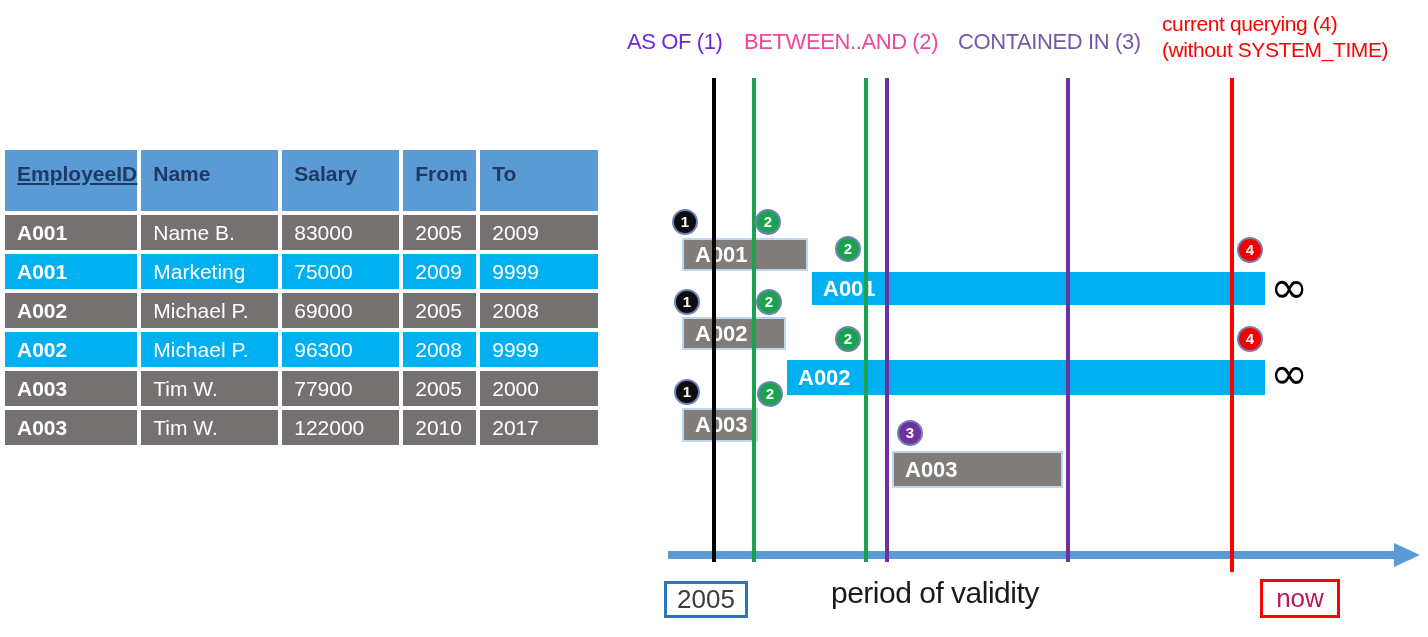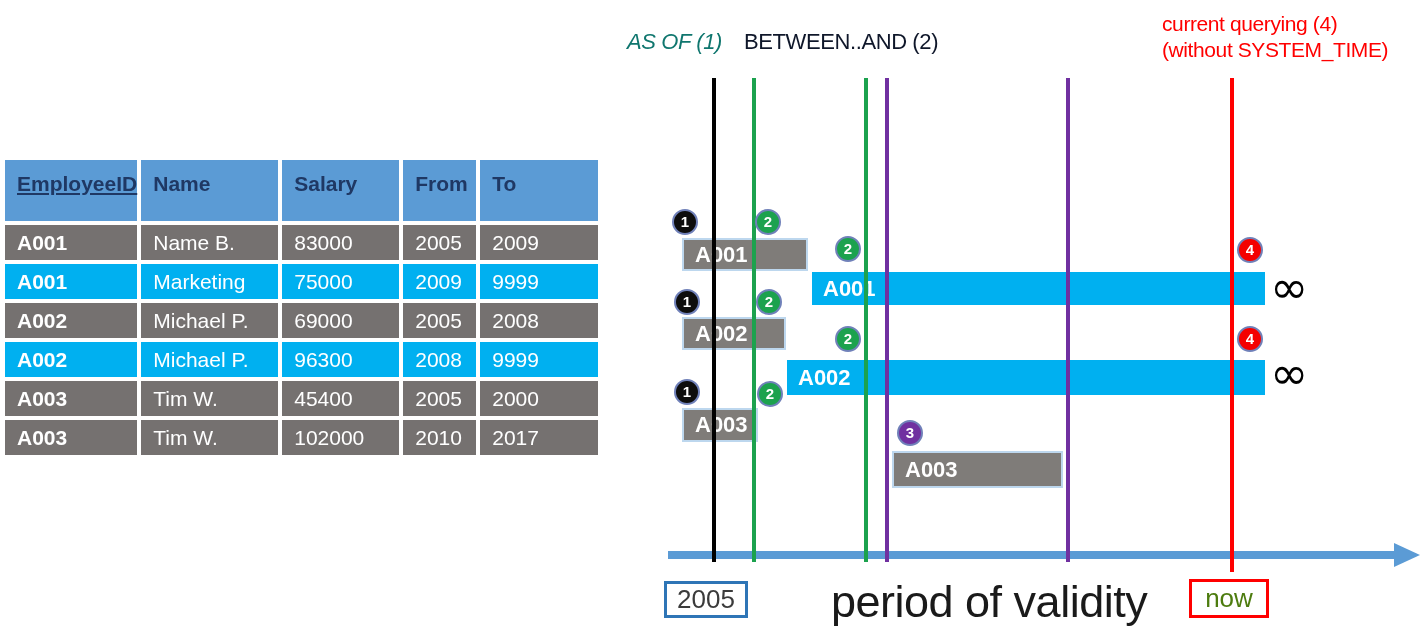--- a/index.html
+++ b/index.html
@@ -2,21 +2,21 @@
 <html><head>
 <meta charset="utf-8">
 <style>
   html,body{margin:0;padding:0;background:#fff;}
   #app{
     position:relative;width:1428px;height:637px;background:#ffffff;
     font-family:"Liberation Sans",sans-serif;overflow:hidden;
   }
   
   #emp-table{
-    position:absolute;left:1px;top:156px;
+    position:absolute;left:1px;top:146px;
     border-collapse:separate;border-spacing:4px;
   }
   #emp-table th{
     background:#5B9BD5;color:#1F3864;font-size:21px;font-weight:bold;
     text-align:left;vertical-align:top;padding:12px 0 0 12px;height:49px;
   }
   #emp-table td{
     color:#fff;font-size:21px;text-align:left;vertical-align:middle;
     padding:0 0 0 12px;height:35px;
   }
@@ -52,22 +52,22 @@
   #axis-head{
     position:absolute;left:1394px;top:543px;width:0;height:0;
     border-left:26px solid #5B9BD5;border-top:12px solid transparent;border-bottom:12px solid transparent;
   }
   
   .tag-box{
     position:absolute;box-sizing:border-box;text-align:center;
     display:flex;align-items:center;justify-content:center;font-size:26px;
   }
   #year-box{left:664px;top:581px;width:84px;height:37px;border:3px solid #2E75B6;color:#3B3B3B;}
-  #now-box{left:1189px;top:579px;width:80px;height:39px;border:3px solid #FF0000;color:#4d7c0f;}
-  #axis-title{position:absolute;left:831px;top:576px;font-size:45px;color:#1A1A1A;letter-spacing:-0.5px;}
+  #now-box{left:1260px;top:579px;width:80px;height:39px;border:3px solid #FF0000;color:#be185d;}
+  #axis-title{position:absolute;left:831px;top:576px;font-size:30px;color:#1A1A1A;letter-spacing:-0.5px;}
   
   .vline{z-index:4;}
   .bar{z-index:2;}
 </style>
 </head>
 <body>
 
 <div id="app">
 
   <table id="emp-table">
@@ -112,36 +112,37 @@
       <tr class="cyan">
         <td class="col-id">A002</td>
         <td>Michael P.</td>
         <td>96300</td>
         <td>2008</td>
         <td>9999</td>
       </tr>
       <tr class="gray">
         <td class="col-id">A003</td>
         <td>Tim W.</td>
-        <td>45400</td>
+        <td>77900</td>
         <td>2005</td>
         <td>2000</td>
       </tr>
       <tr class="gray">
         <td class="col-id">A003</td>
         <td>Tim W.</td>
-        <td>102000</td>
+        <td>122000</td>
         <td>2010</td>
         <td>2017</td>
       </tr>
     </tbody>
   </table>
 
-  <div class="legend" style="left:627px;top:29px;color:#0f766e;font-style:italic;">AS OF (1)</div>
-  <div class="legend" style="left:744px;top:29px;color:#0f172a;">BETWEEN..AND (2)</div>
+  <div class="legend" style="left:627px;top:29px;color:#6d28d9;">AS OF (1)</div>
+  <div class="legend" style="left:744px;top:29px;color:#ec4899;">BETWEEN..AND (2)</div>
+  <div class="legend" style="left:958px;top:29px;color:#7757A8;">CONTAINED IN (3)</div>
   <div class="legend" style="left:1162px;top:11px;color:#FF0000;font-size:21px;line-height:26px;">
     <div>current querying (4)</div>
     <div>(without SYSTEM_TIME)</div>
   </div>
 
   <div class="vline" style="left:712px;background:#000000;"></div>
   <div class="vline" style="left:752px;background:#1CA24E;"></div>
   <div class="vline" style="left:864px;background:#1CA24E;"></div>
   <div class="vline" style="left:885px;background:#7030A0;"></div>
   <div class="vline" style="left:1066px;background:#7030A0;"></div>

